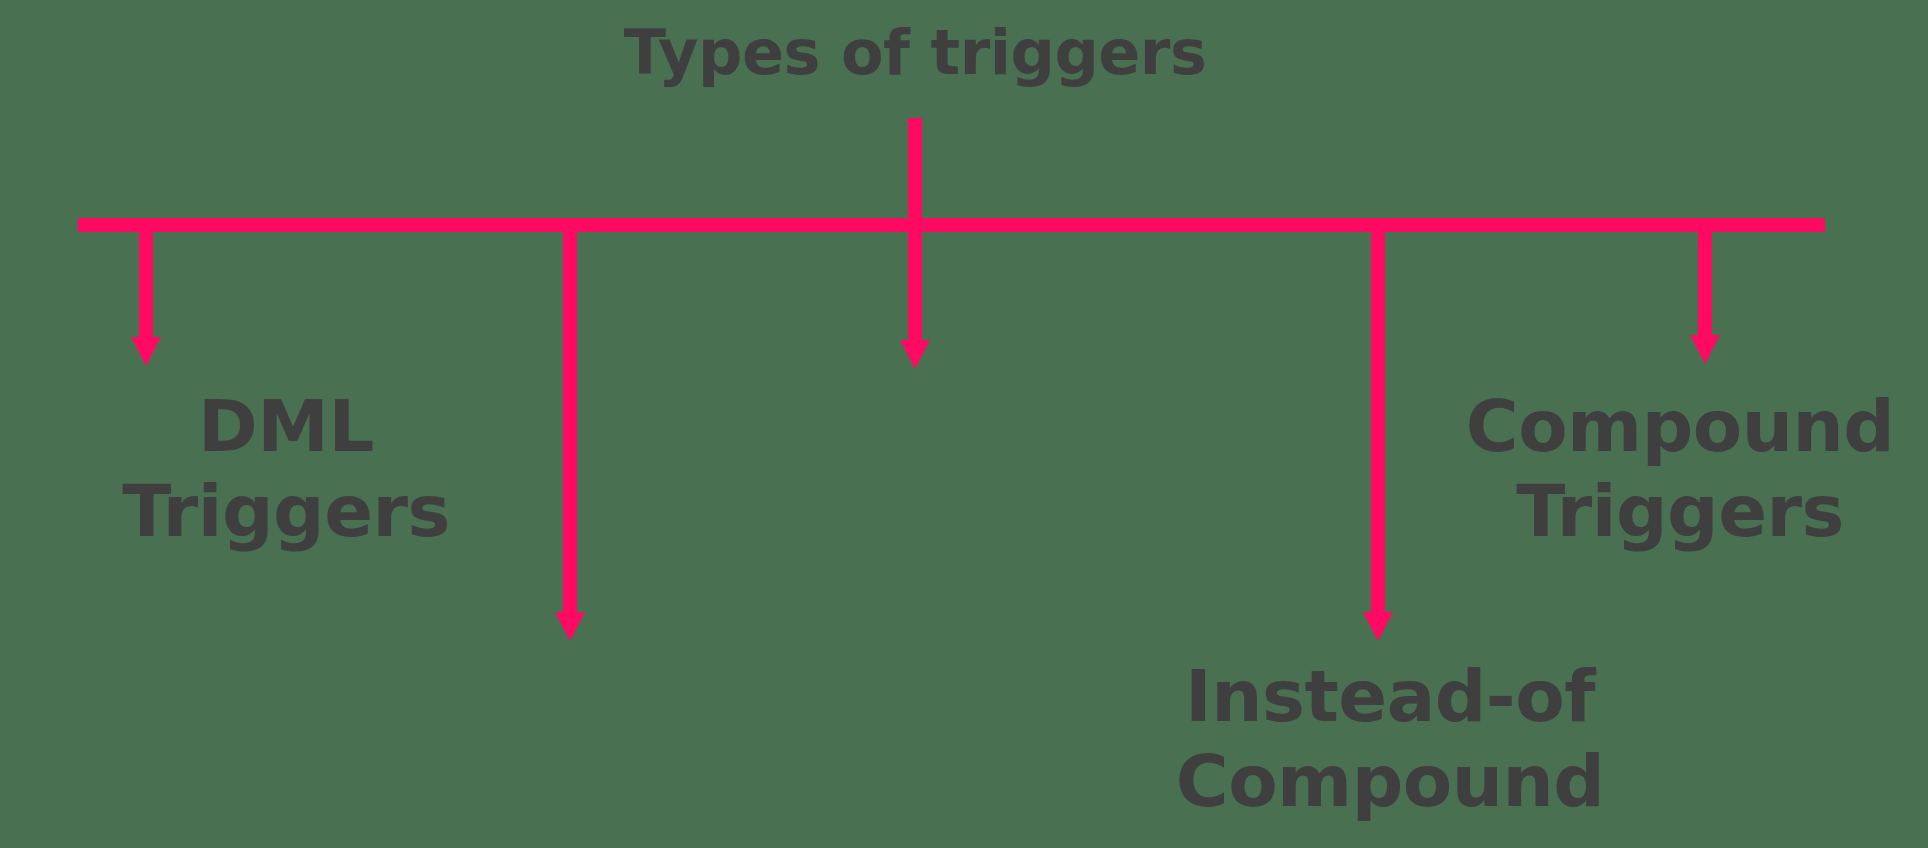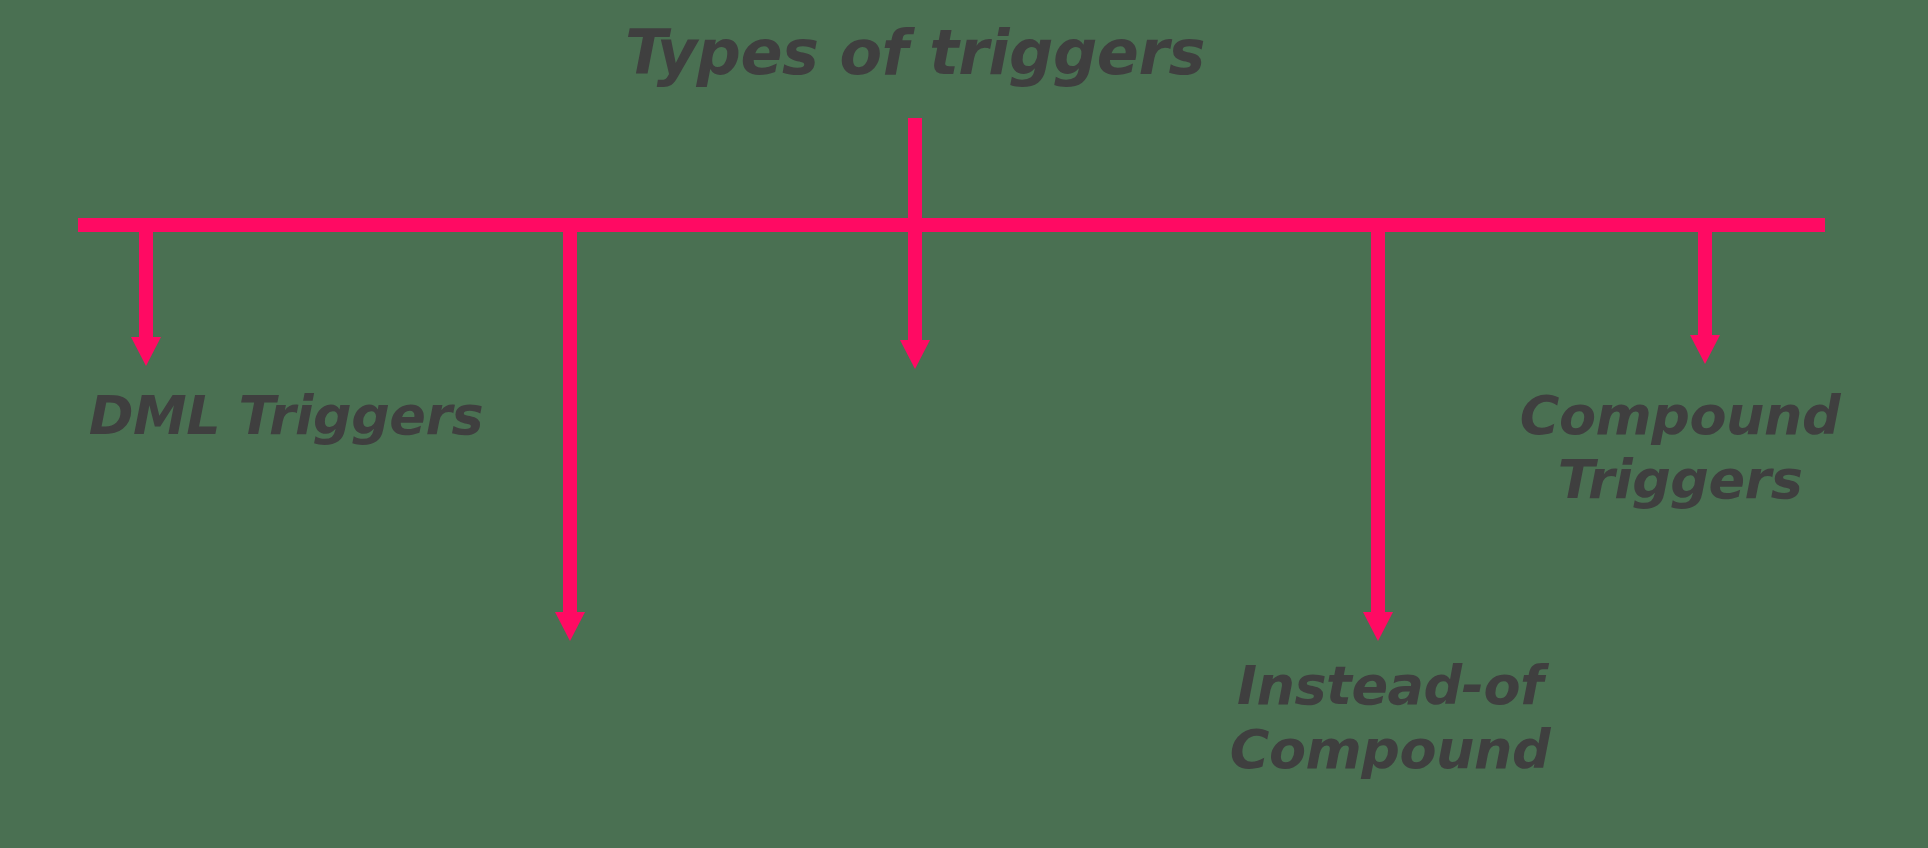--- a/index.html
+++ b/index.html
@@ -11,21 +11,20 @@
     width: 1928px;
     height: 848px;
     background: #4a7052;
     font-family: "DejaVu Sans", sans-serif;
     overflow: hidden;
   }
   #diagram {
     position: relative;
     width: 1928px;
     height: 752px;
-    font-style: italic;
   }
   #connector-layer {
     position: absolute;
     left: 0;
     top: 0;
     width: 1928px;
     height: 848px;
   }
   .node-label {
     position: absolute;
@@ -37,21 +36,21 @@
     white-space: pre-line;
     -webkit-font-smoothing: antialiased;
   }
   #title-node {
     font-size: 62px;
     left: 555px;
     top: 16px;
     width: 720px;
   }
   .branch-label {
-    font-size: 54px;
+    font-size: 72px;
   }
   #label-dml      { left:  26px; top: 384px; width: 520px; }
   #label-ddl      { left: 310px; top: 654px; width: 520px; }
   #label-system   { left: 600px; top: 384px; width: 680px; }
   #label-instead  { left: 1165px; top: 654px; width: 450px; }
   #label-compound { left: 1455px; top: 384px; width: 450px; }
 </style>
 </head>
 <body>
 

